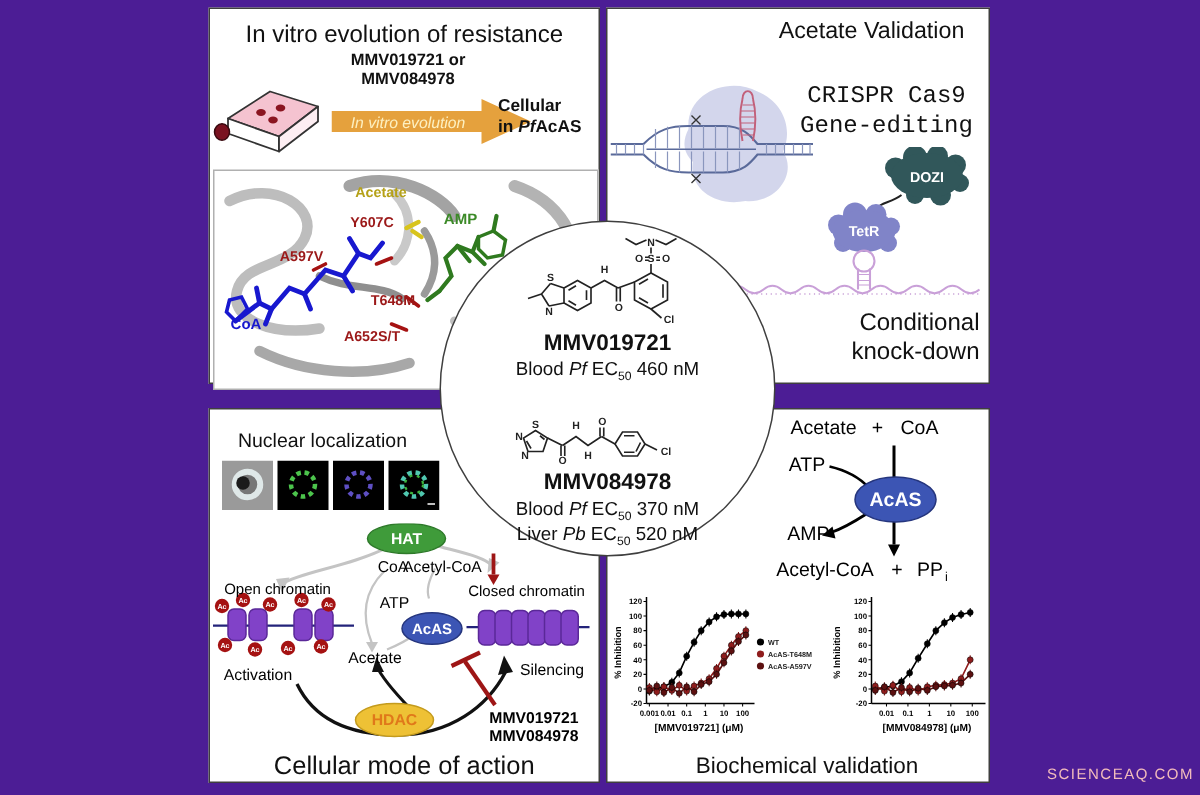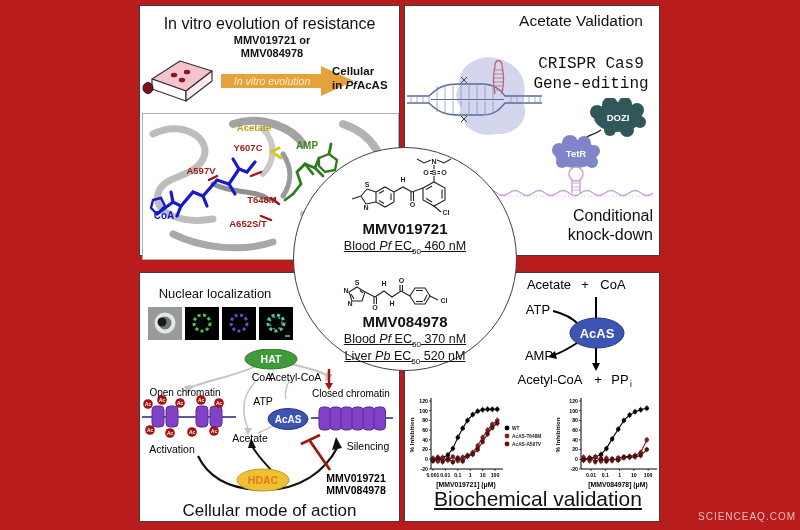--- a/index.html
+++ b/index.html
@@ -1,28 +1,28 @@
 <!DOCTYPE html>
 <html><head>
 <meta charset="utf-8">
 <style>
   html,body{margin:0;padding:0;background:#fff;}
-  .stage{position:relative;width:800px;height:530px;background:#b91c1c;overflow:hidden;
+  .stage{position:relative;width:800px;height:530px;background:#4c1d95;overflow:hidden;
          font-family:"Liberation Sans",sans-serif;color:#111;}
   .abs{position:absolute;}
   .panel{position:absolute;border:1.5px solid #3f3f3f;background:#fff;box-sizing:border-box;}
   .circle{position:absolute;left:293px;top:147px;width:224px;height:224px;border:1.5px solid #3f3f3f;
           border-radius:50%;background:#fff;z-index:5;box-sizing:border-box;}
   .ptitle{position:absolute;text-align:center;font-size:16px;color:#111;white-space:nowrap;}
   .caption{position:absolute;text-align:center;font-size:17px;color:#111;white-space:nowrap;}
   .it{font-style:italic;}
   .b{font-weight:bold;}
   sub{font-size:0.65em;}
   svg text{font-family:"Liberation Sans",sans-serif;}
-  .ecline{position:absolute;width:100%;text-align:center;font-size:12.5px;white-space:nowrap;text-decoration:underline;}
+  .ecline{position:absolute;width:100%;text-align:center;font-size:12.5px;white-space:nowrap;}
   .cname{position:absolute;width:100%;text-align:center;font-size:15px;font-weight:bold;}
   .watermark{position:absolute;left:698px;top:511px;font-size:10px;letter-spacing:1px;color:#f2bcbc;z-index:9;}
 </style>
 </head>
 <body>
 
 <div class="stage">
 
   <div class="panel" id="p-tl" style="left:139px;top:5px;width:261px;height:251px;">
     <div class="ptitle" style="left:0;top:9px;width:100%;">In vitro evolution of resistance</div>
@@ -540,21 +540,21 @@
         <line x1="82.01434761013013" y1="60.857142857142854" x2="82.01434761013013" y2="66.85714285714286" stroke="#5c1010" stroke-width="0.7"></line>
         <circle cx="82.01434761013013" cy="63.857142857142854" r="2" fill="#5c1010" stroke="#000" stroke-width="0.35"></circle>
         <line x1="87.70349781400483" y1="59.400000000000006" x2="87.70349781400483" y2="65.4" stroke="#5c1010" stroke-width="0.7"></line>
         <circle cx="87.70349781400483" cy="62.400000000000006" r="2" fill="#5c1010" stroke="#000" stroke-width="0.35"></circle>
         <line x1="93.7933607261011" y1="53.57142857142857" x2="93.7933607261011" y2="59.57142857142857" stroke="#5c1010" stroke-width="0.7"></line>
         <circle cx="93.7933607261011" cy="56.57142857142857" r="2" fill="#5c1010" stroke="#000" stroke-width="0.35"></circle>
         <text x="65" y="94" text-anchor="middle" font-size="6.8" font-weight="bold">[MMV084978] (μM)</text>
         <text x="7" y="42" text-anchor="middle" font-size="6.2" font-weight="bold" transform="rotate(-90 7 42)">% Inhibition</text>
       </svg>
 
-    <div class="caption" style="left:20px;top:214px;width:226px;font-size:21px;text-decoration:underline;">Biochemical validation</div>
+    <div class="caption" style="left:20px;top:229px;width:226px;font-size:15px;">Biochemical validation</div>
   </div>
 
   <div class="circle">
 
     <svg class="abs" style="left:52px;top:8px;" width="118" height="64" viewBox="0 0 118 64">
       <g fill="none" stroke="#222" stroke-width="1.1">
         <polygon points="30,36 39,31 48,36 48,46 39,51 30,46"></polygon>
         <path d="M30,36 L21,33 M21,33 L15,40 M15,40 L20,48 M20,48 L30,46 M15,40 L6,43"></path>
         <path d="M33,37.5 L38,34.5 M45,37.5 L45,44 M33,44.5 L38,47.5"></path>
         <path d="M48,36 L57,31 L66,36"></path>

